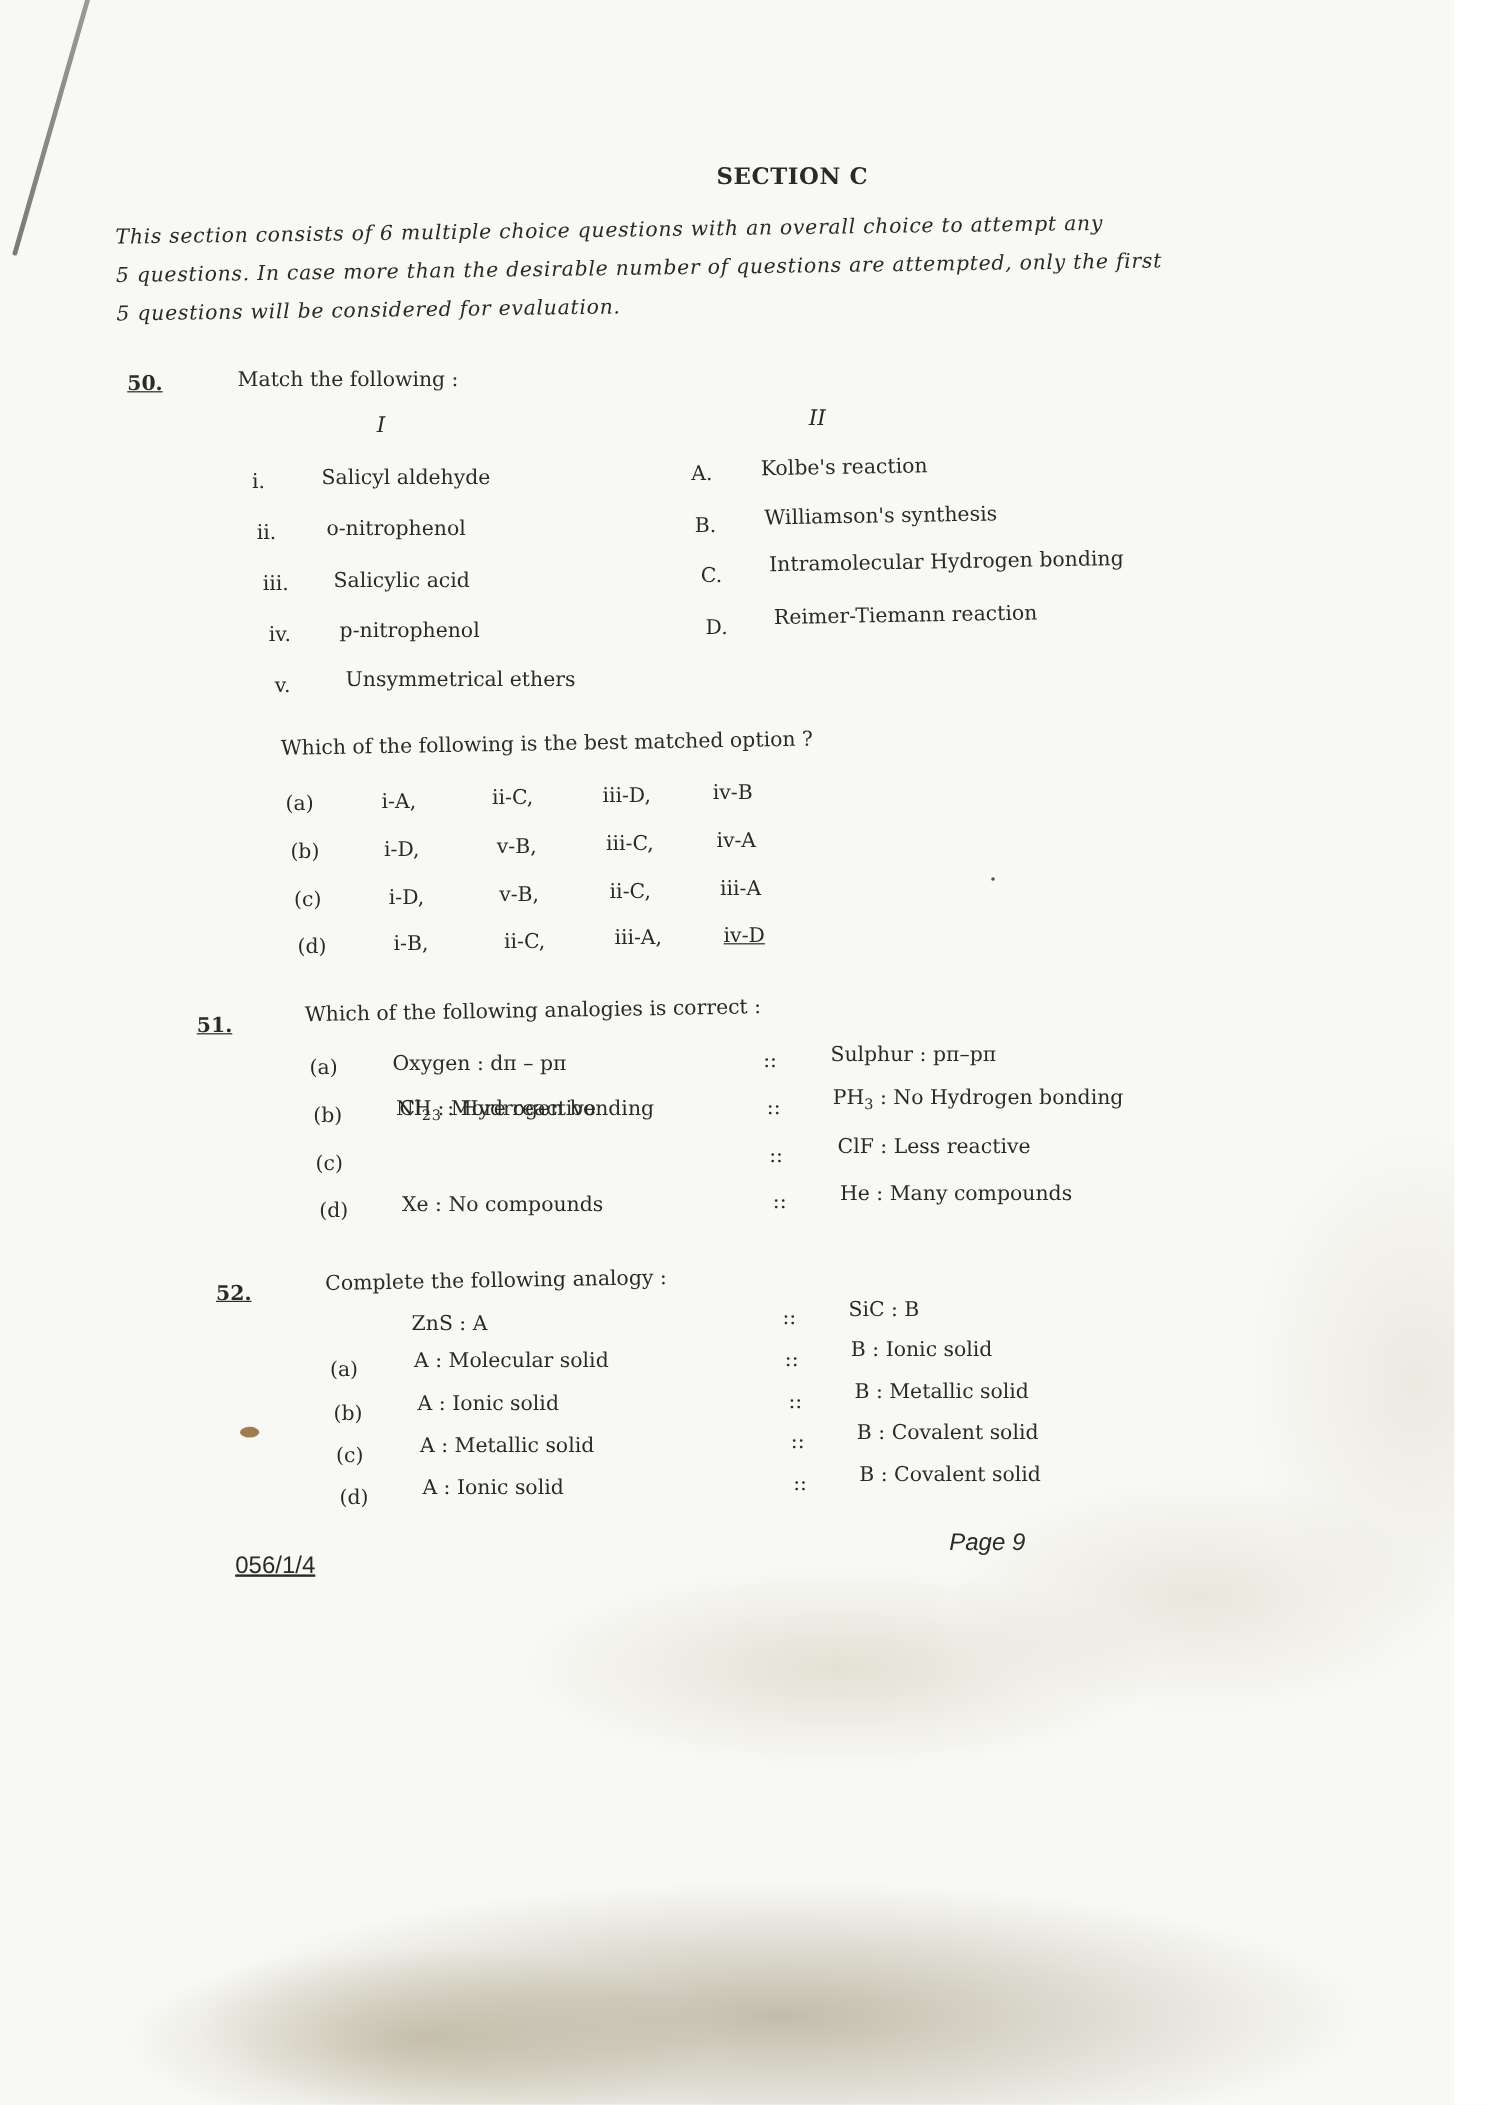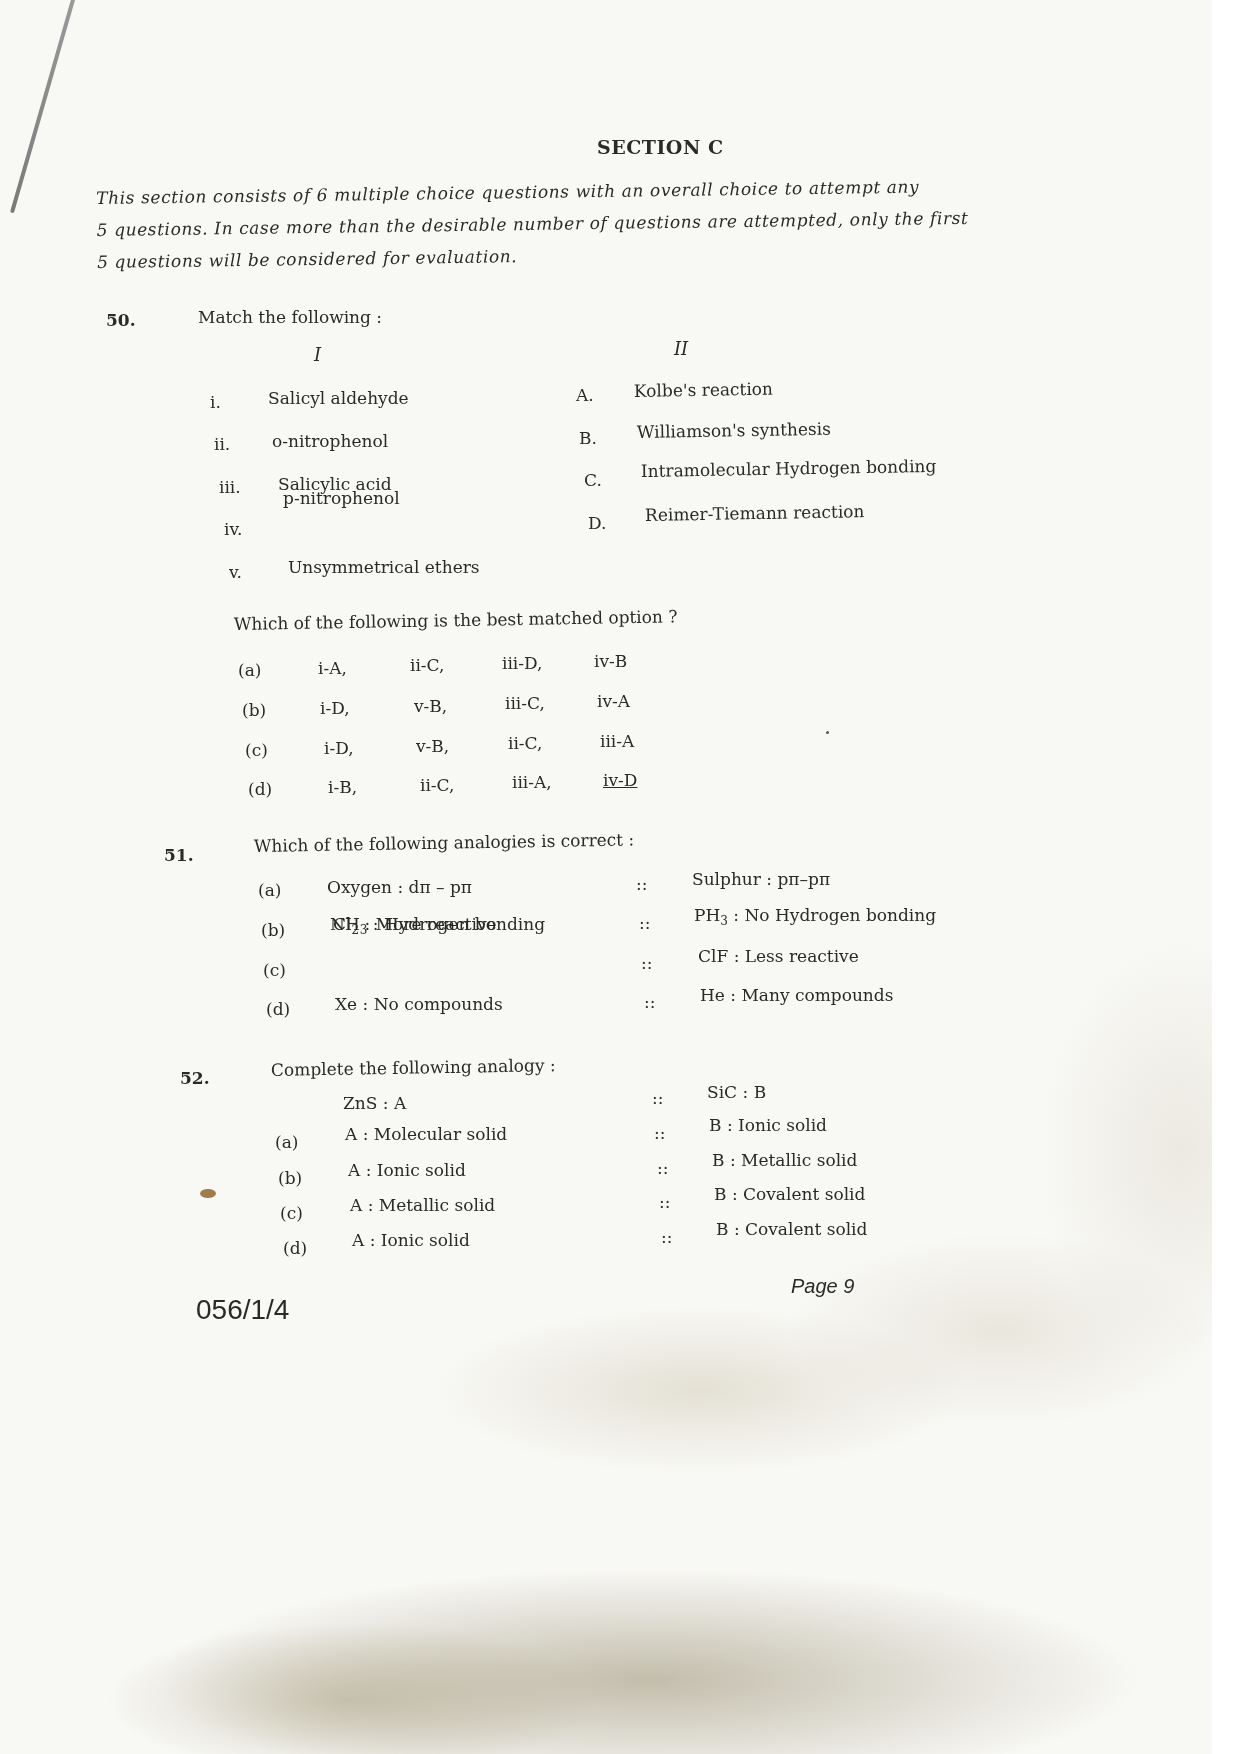--- a/index.html
+++ b/index.html
@@ -26,26 +26,26 @@
       transform-origin: top left; transform: rotate(16deg); border-radius: 2px;
     }
     .abs { position: absolute; white-space: nowrap; }
     .section-title { left: 597px; top: 136px; font-size: 19px; font-weight: bold; letter-spacing: 0.5px; }
     .instructions {
       left: 96px; top: 182px; width: 1170px;
       font-style: italic; font-size: 17px; line-height: 32px; letter-spacing: 0.6px;
       transform: rotate(-0.8deg); transform-origin: left top;
     }
     .instructions .line { display: block; white-space: nowrap; }
-    .qnum { font-weight: bold; font-size: 17px; }
+    .qnum { font-weight: bold; font-size: 17px; text-decoration: underline; }
     .qtext { font-size: 17px; }
     .col-head { font-style: italic; font-size: 18px; }
     .txt { font-size: 17px; }
     .opt-label { font-size: 17px; }
-    .footer-code, .footer-pto { font-family: "Liberation Sans", sans-serif; font-size: 28px; }
+    .footer-code, .footer-pto { font-family: "Liberation Sans", sans-serif; font-size: 20px; text-decoration: underline; }
     .footer-page { font-family: "Liberation Sans", sans-serif; font-size: 20px; font-style: italic; margin-left: 36px; }
     .stain { position: absolute; left: 200px; top: 1189px; width: 16px; height: 9px; border-radius: 50%; background: #a07b4e; }
     .dot { position: absolute; width: 3px; height: 3px; border-radius: 50%; background: #555; }
     .rot { transform: rotate(-1deg); transform-origin: left center; }
     .sub { font-size: 12px; vertical-align: -4px; }
   </style>
 </head>
 <body>
 
 <div class="page-bg"></div>
@@ -65,21 +65,21 @@
   <div class="abs col-head" style="left:314px;top:344px;">I</div>
   <div class="abs col-head" style="left:674px;top:338px;">II</div>
 
   <div class="abs txt" style="left:210px;top:392px;">i.</div>
   <div class="abs txt" style="left:268px;top:388px;text-align:right;">Salicyl aldehyde</div>
   <div class="abs txt" style="left:214px;top:434px;">ii.</div>
   <div class="abs txt" style="left:272px;top:431px;font-style:normal;">o-nitrophenol</div>
   <div class="abs txt" style="left:219px;top:477px;">iii.</div>
   <div class="abs txt" style="left:278px;top:474px;">Salicylic acid</div>
   <div class="abs txt" style="left:224px;top:519px;">iv.</div>
-  <div class="abs txt" style="left:283px;top:488px;text-align:center;">p-nitrophenol</div>
+  <div class="abs txt" style="left:283px;top:516px;text-align:center;">p-nitrophenol</div>
   <div class="abs txt" style="left:229px;top:562px;">v.</div>
   <div class="abs txt" style="left:288px;top:557px;">Unsymmetrical ethers</div>
 
   <div class="abs txt" style="left:576px;top:385px;">A.</div>
   <div class="abs txt rot" style="left:634px;top:381px;">Kolbe's reaction</div>
   <div class="abs txt" style="left:579px;top:428px;">B.</div>
   <div class="abs txt rot" style="left:637px;top:422px;">Williamson's synthesis</div>
   <div class="abs txt" style="left:584px;top:470px;">C.</div>
   <div class="abs txt rot" style="left:641px;top:461px;">Intramolecular Hydrogen bonding</div>
   <div class="abs txt" style="left:588px;top:513px;">D.</div>

